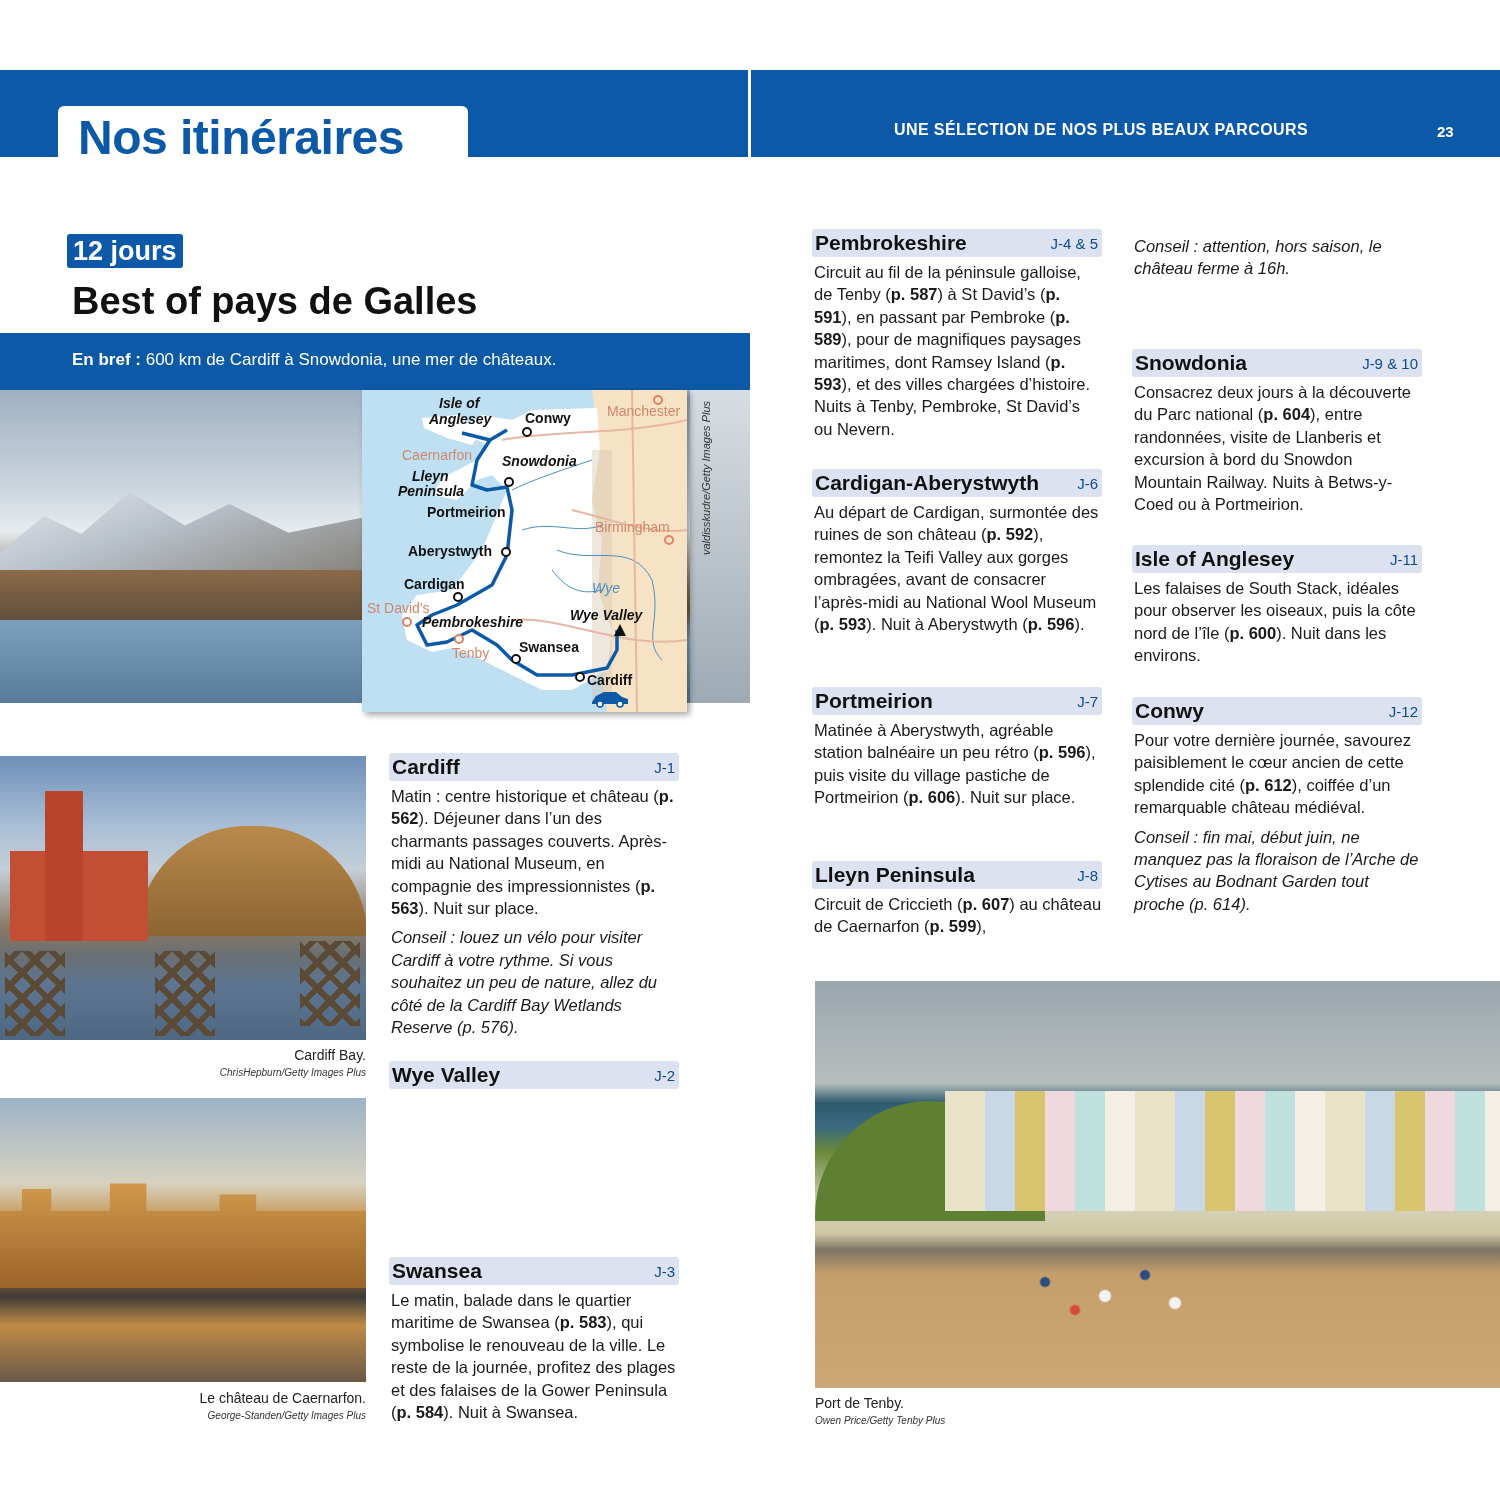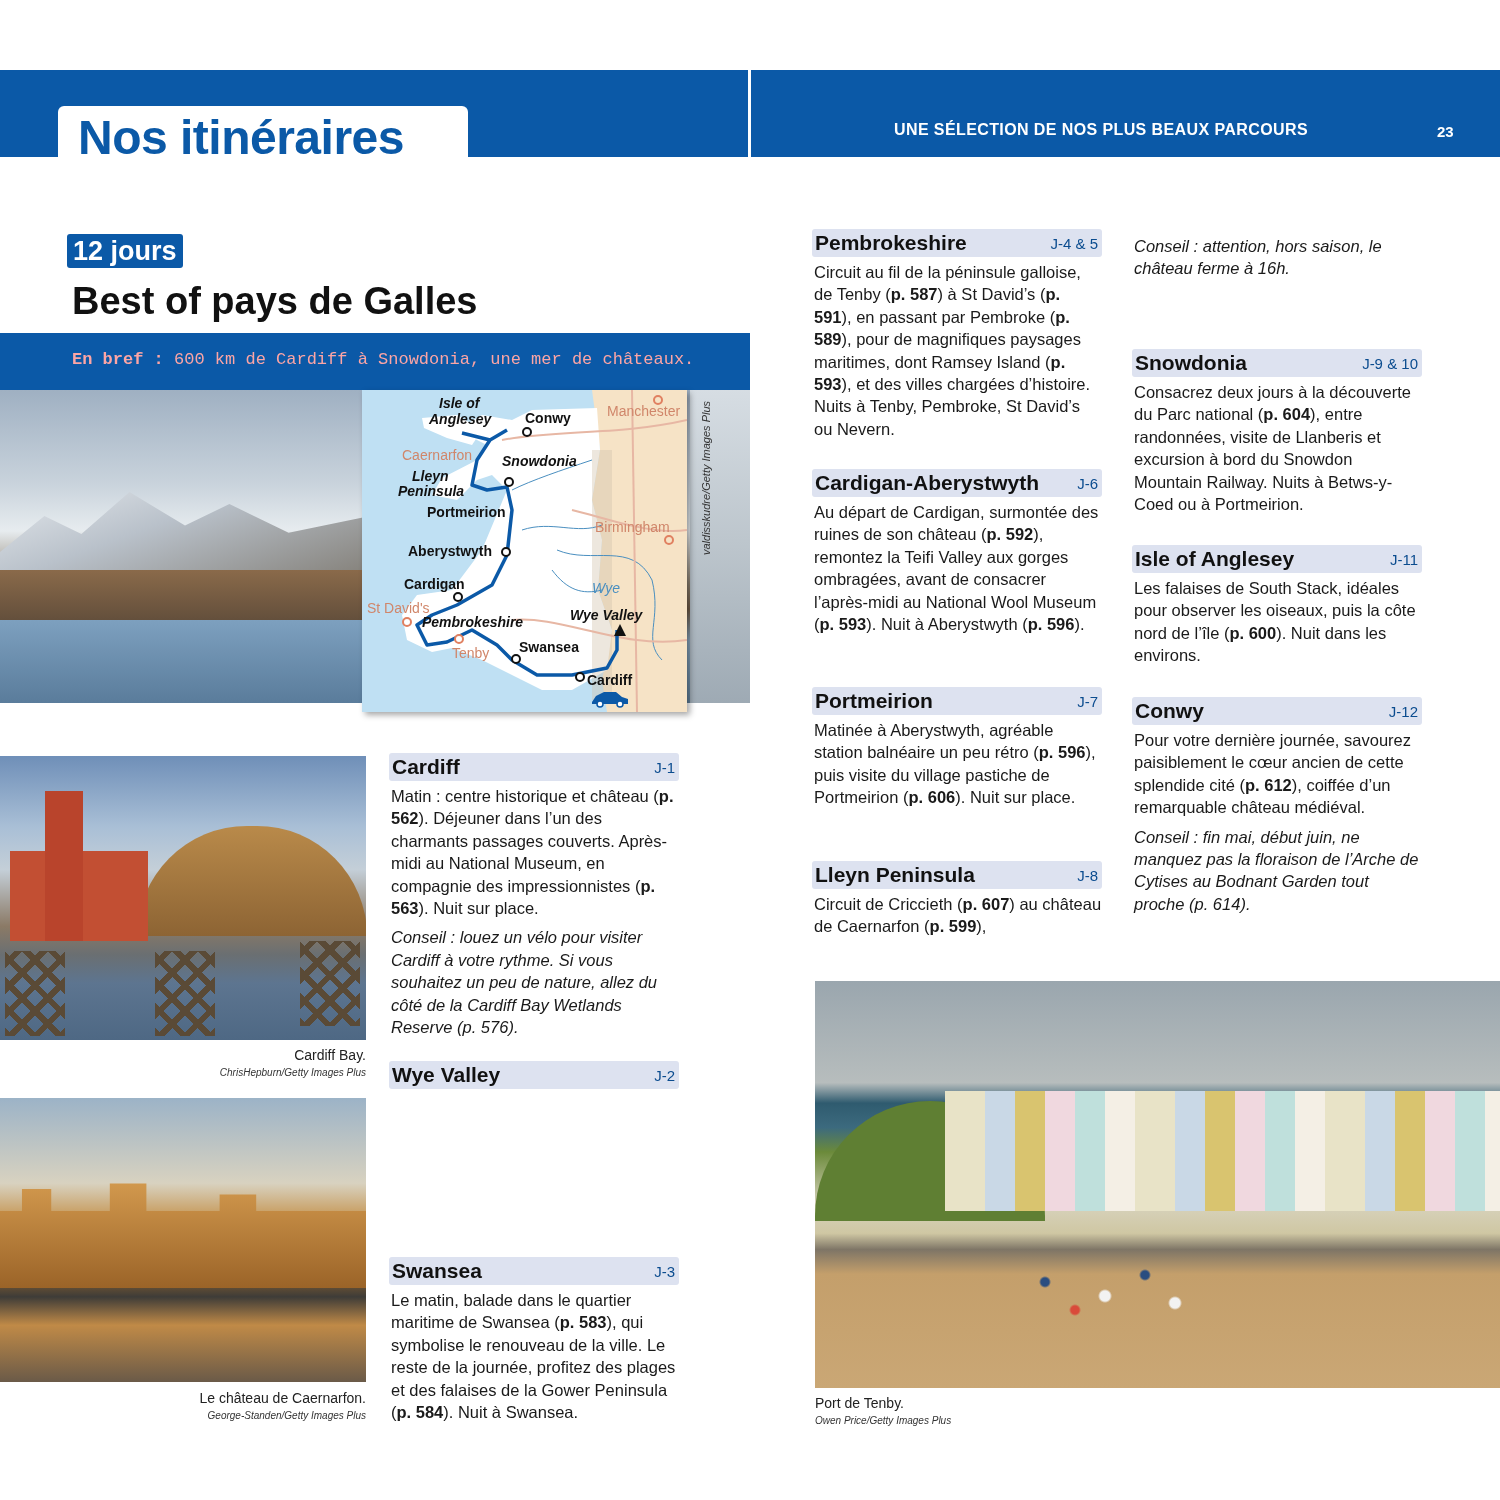--- a/index.html
+++ b/index.html
@@ -9,21 +9,21 @@
   .band { position: absolute; top: 70px; height: 87px; background: #0b59a7; }
   .band.left { left: 0; width: 748px; }
   .band.right { left: 751px; width: 749px; }
   .title-tab { position: absolute; left: 58px; top: 106px; width: 410px; height: 52px; background: #fff; border-radius: 6px 6px 0 0; }
   .title-tab h1 { position: absolute; left: 20px; top: 4px; font-size: 48px; font-weight: 700; color: #0b59a7; letter-spacing: -0.5px; white-space: nowrap; }
   .running { position: absolute; top: 121px; left: 894px; font-size: 16px; font-weight: 700; color: #fff; letter-spacing: 0.4px; white-space: nowrap; }
   .pageno { position: absolute; top: 123px; left: 1437px; font-size: 15px; font-weight: 700; color: #fff; }
 
   .days-badge { position: absolute; left: 67px; top: 234px; height: 34px; padding: 0 6px; background: #0b59a7; color: #fff; font-size: 27px; font-weight: 700; line-height: 34px; border-radius: 3px; }
   .main-title { position: absolute; left: 72px; top: 280px; font-size: 38px; font-weight: 700; color: #111; white-space: nowrap; }
-  .brief { position: absolute; left: 0; top: 333px; width: 750px; height: 57px; background: #0b59a7; color: #fca5a5; font-family: Liberation Mono, monospace; font-size: 17px; padding: 17px 0 4px 72px; white-space: nowrap; }
+  .brief { position: absolute; left: 0; top: 333px; width: 750px; height: 57px; background: #0b59a7; color: #ffffff; font-family: Liberation Sans, sans-serif; font-size: 17px; padding: 17px 0 4px 72px; white-space: nowrap; }
   .brief b { font-weight: 700; }
 
   .hero { position: absolute; left: 0; top: 390px; width: 750px; height: 313px; overflow: hidden; background: linear-gradient(180deg, #9fb0c2 0%, #c9d3dc 30%, #e7ecef 45%, #8b7f6e 62%, #6f5a45 70%, #86a3bb 80%, #5f7e98 100%); }
   .hero .mtn { position: absolute; left: 0; top: 90px; width: 370px; height: 120px; background: linear-gradient(160deg, #e8ecf0 0%, #b9c1ca 40%, #7a746a 100%); clip-path: polygon(0 60%, 12% 30%, 22% 45%, 35% 10%, 50% 38%, 62% 20%, 78% 44%, 100% 30%, 100% 100%, 0 100%); }
   .hero .land { position: absolute; left: 0; top: 180px; width: 370px; height: 60px; background: linear-gradient(180deg, #8a6a4a, #5c4a39); }
   .hero .lake { position: absolute; left: 0; top: 230px; width: 370px; height: 83px; background: linear-gradient(180deg, #7da0bf, #5a7c9b); }
   .hero .rightfade { position: absolute; left: 690px; top: 0; width: 60px; height: 313px; background: linear-gradient(180deg, #d6dde3, #bcc5cc 50%, #9eaab4); }
 
   .map { position: absolute; left: 362px; top: 390px; width: 325px; height: 322px; background: #bfe0f3; box-shadow: 3px 3px 6px rgba(0,0,0,0.35); overflow: hidden; }
   .map svg { position: absolute; left: 0; top: 0; }
@@ -162,21 +162,21 @@
   </div>
 <div class="caption right-align" style="right:1134px; top:1390px;">Le château de Caernarfon.</div>
 <div class="credit right-align" style="right:1134px; top:1410px;">George-Standen/Getty Images Plus</div>
 
 <div class="photo tenby-photo">
   <div class="hill"></div>
     <div class="houses"></div>
     <div class="boats"></div>
 </div>
 <div class="caption" style="left:815px; top:1395px;">Port de Tenby.</div>
-<div class="credit" style="left:815px; top:1415px;">Owen Price/Getty Images Plus</div>
+<div class="credit" style="left:815px; top:1415px;">Owen Price/Getty Tenby Plus</div>
 
 <div class="day" style="left:389px; top:753px;">
   <div class="day-head">
       <span class="day-name">Cardiff</span>
       <span class="day-tag">J-1</span>
     </div>
   <div class="day-body">Matin : centre historique et château (<b>p. 562</b>). Déjeuner dans l’un des charmants passages couverts. Après-midi au National Museum, en compagnie des impressionnistes (<b>p. 563</b>). Nuit sur place.</div>
   <div class="tip">Conseil : louez un vélo pour visiter Cardiff à votre rythme. Si vous souhaitez un peu de nature, allez du côté de la Cardiff Bay Wetlands Reserve (p. 576).</div>
 </div>
 

